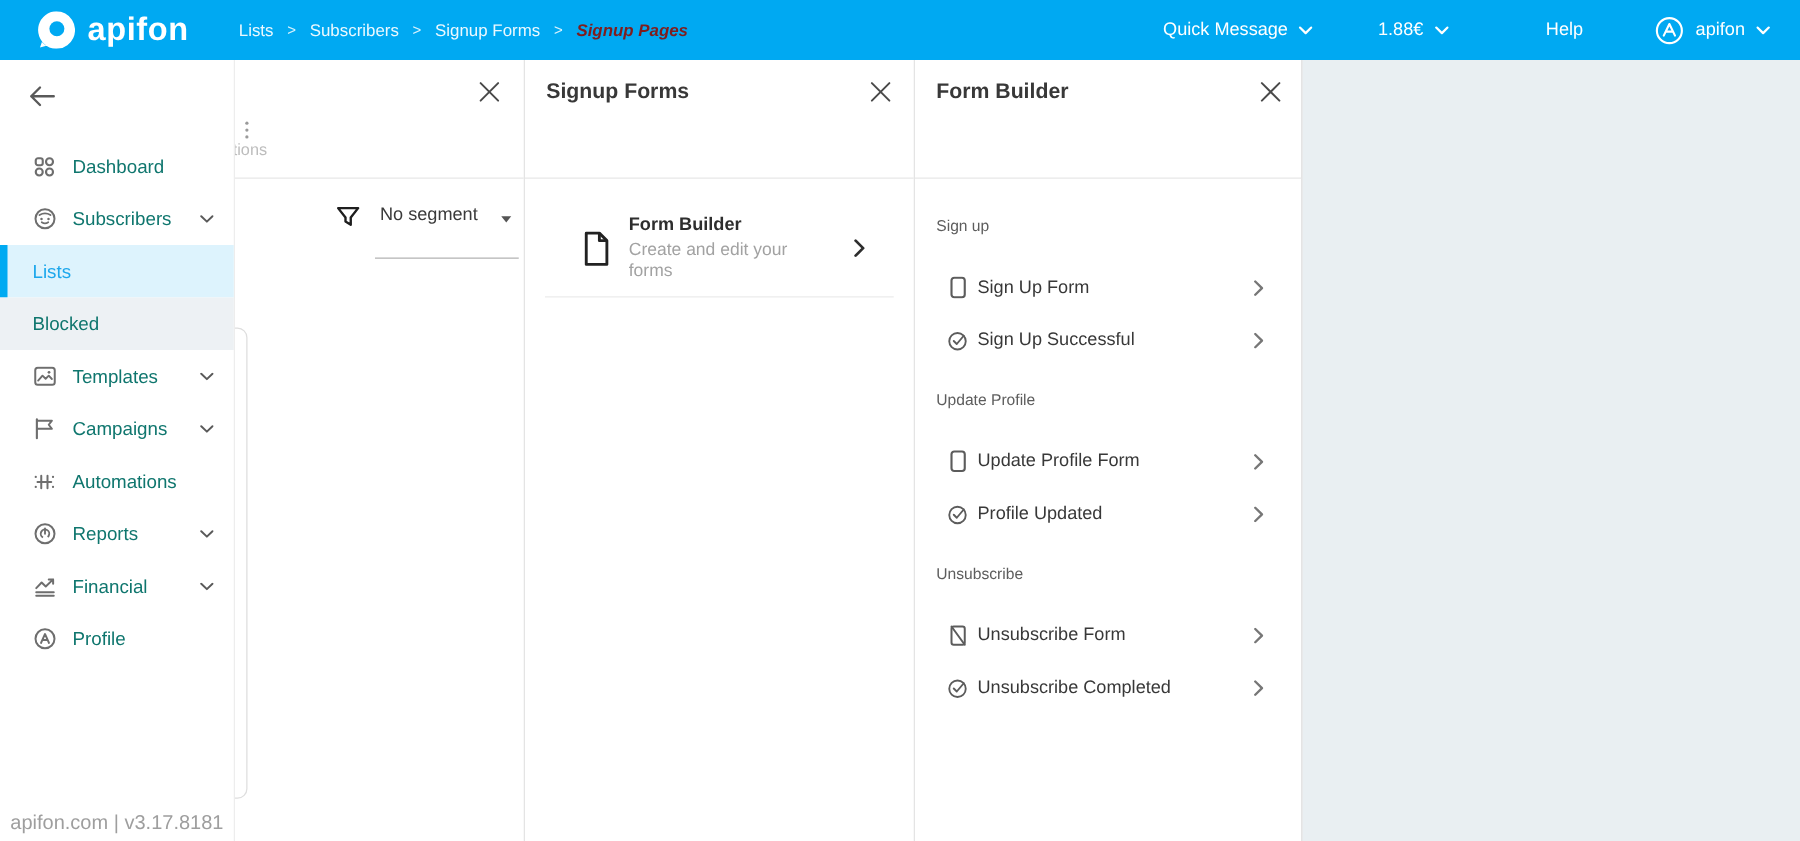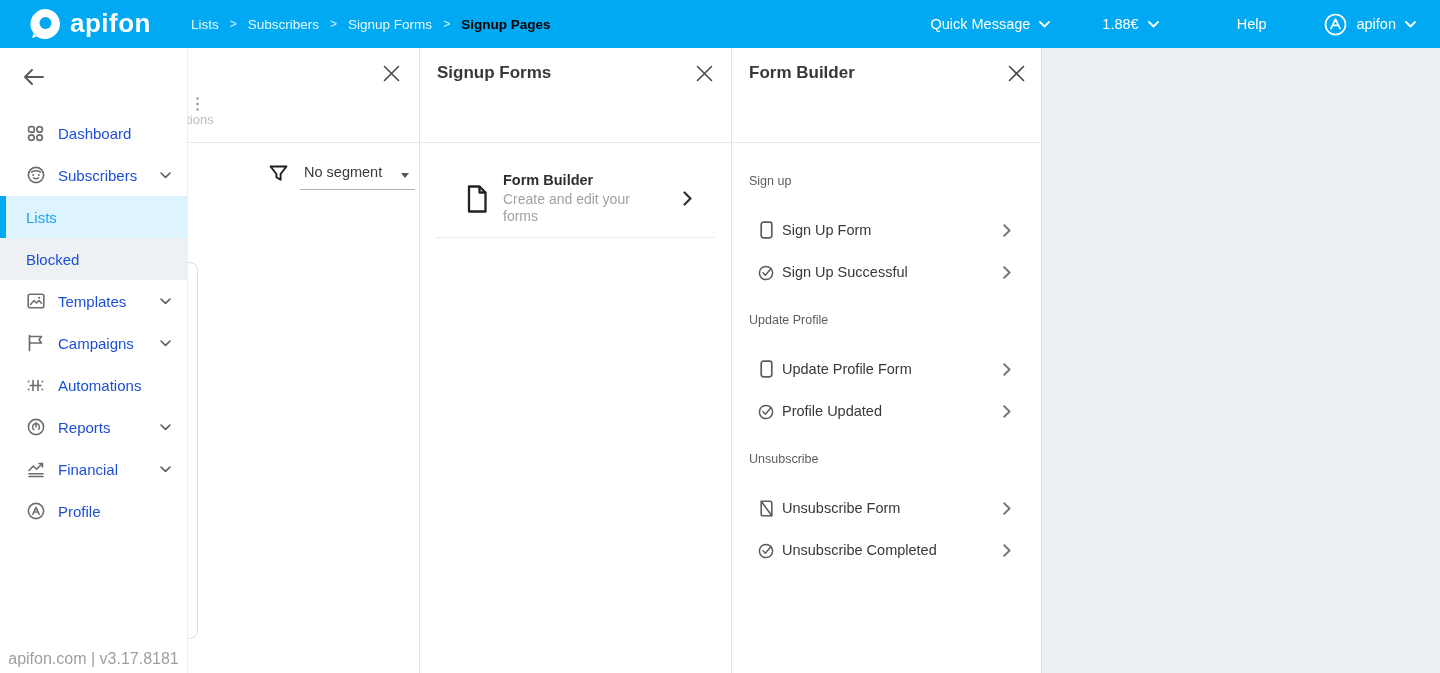--- a/index.html
+++ b/index.html
@@ -13,40 +13,40 @@
 
   
   .topbar {
     position:absolute; top:0; left:0; right:0; height:48px;
     background:#00a9f2; display:flex; align-items:center; color:#fff; z-index:40;
   }
   .logo-wrap { display:flex; align-items:center; margin-left:30px; }
   .logo-text { font-size:26px; font-weight:700; letter-spacing:.5px; margin-left:10px; line-height:1; padding-bottom:3px; }
   .crumbs { display:flex; align-items:center; margin-left:40px; font-size:13.5px; }
   .crumb { color:rgba(255,255,255,.92); cursor:pointer; }
-  .crumb.active { font-weight:700; color:#000000; }
+  .crumb.active { font-weight:700; color:#7f1d1d;font-style:italic; }
   .crumb-sep { margin:0 11px; font-size:12px; color:rgba(255,255,255,.85); }
   .tb-right { margin-left:auto; display:flex; align-items:center; padding-right:24px; font-size:14.5px; }
   .tb-item { display:flex; align-items:center; cursor:pointer; }
   .tb-caret { margin-left:9px; }
   .tb-balance { margin-left:52px; }
   .tb-help { margin-left:78px; }
   .tb-user { margin-left:58px; }
   .tb-user .name { margin-left:9px; }
 
   
   .sidebar {
     position:absolute; top:48px; left:0; bottom:0; width:188px;
     background:#fff; z-index:20; border-right:1px solid #ededed;
   }
   .back-btn { position:absolute; top:20px; left:23px; cursor:pointer; color:#595959; }
   .nav { position:absolute; top:64px; left:0; right:0; }
   .nav-item {
     display:flex; align-items:center; height:42px; padding:0 16px 0 26px;
-    font-size:15px; color:#1d4ed8; cursor:pointer;
+    font-size:15px; color:#0f766e; cursor:pointer;
   }
   .nav-item .ic { width:19px; margin-right:13px; color:#6e6e6e; display:flex; justify-content:center; }
   .nav-item .chev { margin-left:auto; color:#5a5a5a; }
   .nav-item.active {
     background:#ddf3fd; color:#1ca7ec;
     border-left:6px solid #00aaf2; padding-left:20px;
   }
   .nav-item.shaded { background:#edf1f4;text-align:center; }
   .side-footer {
     position:absolute; bottom:5px; left:0; right:0; text-align:center;
@@ -60,21 +60,21 @@
   .close-btn { position:absolute; top:17px; cursor:pointer; color:#4a4a4a; }
 
   
   .panel1 { left:0; width:420px; z-index:5; border-right:1px solid #e4e4e4; }
   .kebab { position:absolute; left:195px; top:48px; color:#9a9a9a; }
   .clipped-label { position:absolute; left:171px; top:64px; font-size:13px; color:#bdbdbd; white-space:nowrap; }
   .filter-ctl { position:absolute; left:269px; top:115px; display:flex; align-items:flex-start; }
   .funnel { color:#1e1e1e; margin-top:2px; }
   .segment-select {
     display:flex; align-items:center; margin-left:12px;
-    border-bottom:1px solid #b3b3b3; padding:1px 6px 9px 4px; cursor:pointer;
+    border-bottom:1px solid #b3b3b3; padding:1px 6px 26px 4px; cursor:pointer;
   }
   .segment-select .val { font-size:14.5px; color:#3a3a3a; }
   .caret-down-dark {
     width:0; height:0; margin-left:19px; margin-top:6px;
     border-left:4.5px solid transparent; border-right:4.5px solid transparent;
     border-top:5.5px solid #555;
   }
   .ghost-card {
     position:absolute; left:-70px; top:214px; width:268px; height:377px;
     background:#fff; border:1px solid #dedede; border-radius:8px;

